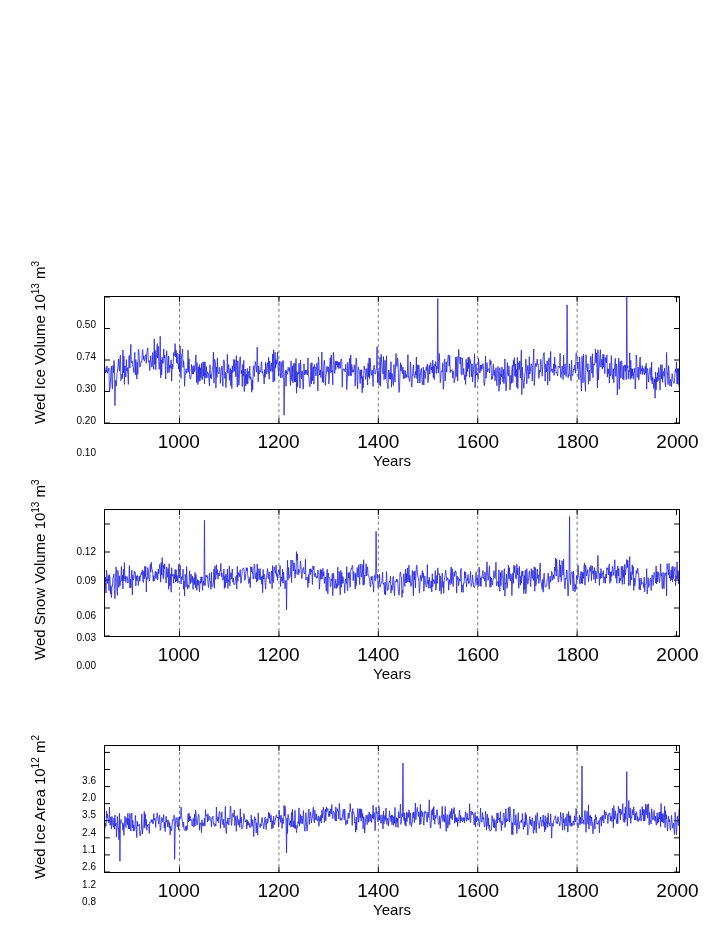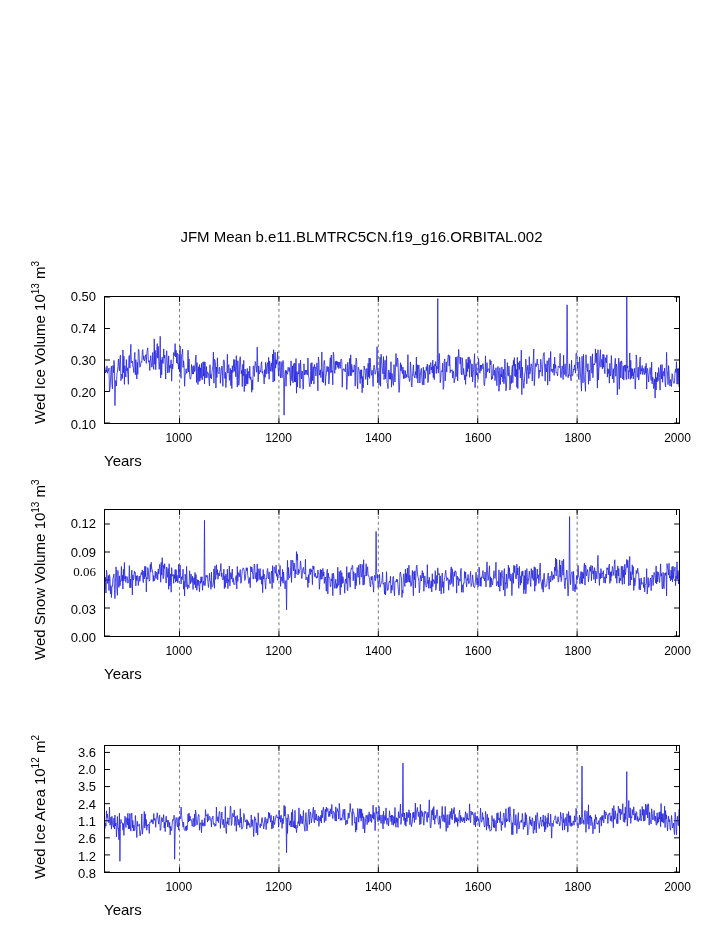--- a/index.html
+++ b/index.html
@@ -60,47 +60,48 @@
     position: absolute;
     transform-origin: 0 0;
     transform: rotate(-90deg);
     white-space: nowrap;
     font-size: 15px;
   }
   .ylabel sup, .ylabel sub { font-size: 10px; }
   .xlabel {
     position: absolute;
     width: 576px;
+    text-align: center;
     font-size: 15px;
   }
   .ytick {
     position: absolute;
     right: 0;
     transform: translateY(-50%);
-    font-size: 13px;
+    font-size: 10px;
     text-align: right;
     white-space: nowrap;
+    margin-top: 28px;
   }
   .xtick {
     position: absolute;
     transform: translateX(-50%);
-    font-size: 12px;
+    font-size: 19px;
     white-space: nowrap;
   }
   .tick-col {
     position: absolute;
     width: 48px;
   }
 </style>
 </head>
 <body>
 
 <div id="figure">
 
-  <div class="fig-title">JFM Mean b.e11.BLMTRC5CN.f19_g16.ORBITAL.002</div>
 
   <div class="panel" id="panel0" style="top:296px; height:128px;">
     <div class="plot-area">
       <svg class="plot-svg" id="svg0" viewBox="0 0 576 128" preserveAspectRatio="none">
           <line x1="74.8051948051948" x2="74.8051948051948" y1="0" y2="128" stroke="#555555" stroke-width="0.8" stroke-dasharray="3,3"></line>
           <line x1="174.54545454545456" x2="174.54545454545456" y1="0" y2="128" stroke="#555555" stroke-width="0.8" stroke-dasharray="3,3"></line>
           <line x1="274.2857142857143" x2="274.2857142857143" y1="0" y2="128" stroke="#555555" stroke-width="0.8" stroke-dasharray="3,3"></line>
           <line x1="374.02597402597405" x2="374.02597402597405" y1="0" y2="128" stroke="#555555" stroke-width="0.8" stroke-dasharray="3,3"></line>
           <line x1="473.76623376623377" x2="473.76623376623377" y1="0" y2="128" stroke="#555555" stroke-width="0.8" stroke-dasharray="3,3"></line>
           <line x1="74.8051948051948" x2="74.8051948051948" y1="0" y2="5" stroke="#000" stroke-width="1"></line>
@@ -177,21 +178,21 @@
           <line y1="42.66666666666667" y2="42.66666666666667" x1="576" x2="571" stroke="#000" stroke-width="1"></line>
           <line y1="14.222222222222229" y2="14.222222222222229" x1="0" x2="5" stroke="#000" stroke-width="1"></line>
           <line y1="14.222222222222229" y2="14.222222222222229" x1="576" x2="571" stroke="#000" stroke-width="1"></line>
           <path d="M0.00 80.90 L0.50 68.23 L1.00 84.37 L1.50 61.11 L2.00 64.76 L2.50 74.64 L2.99 71.16 L3.49 66.53 L3.99 81.75 L4.49 65.70 L4.99 68.59 L5.49 85.12 L5.99 76.86 L6.49 88.94 L6.99 78.42 L7.49 77.58 L7.99 68.84 L8.49 68.54 L8.98 65.12 L9.48 80.98 L9.98 90.07 L10.48 73.87 L10.98 57.76 L11.48 60.64 L11.98 82.14 L12.48 86.68 L12.98 61.39 L13.48 76.92 L13.98 78.62 L14.47 66.90 L14.97 77.08 L15.47 74.01 L15.97 69.12 L16.47 57.33 L16.97 72.41 L17.47 66.32 L17.97 80.34 L18.47 60.38 L18.97 72.03 L19.47 53.35 L19.97 69.82 L20.46 67.32 L20.96 73.58 L21.46 68.03 L21.96 67.47 L22.46 68.10 L22.96 74.37 L23.46 71.99 L23.96 71.26 L24.46 56.48 L24.96 79.20 L25.46 70.22 L25.95 78.95 L26.45 66.86 L26.95 61.10 L27.45 86.23 L27.95 65.89 L28.45 71.23 L28.95 69.69 L29.45 62.24 L29.95 64.21 L30.45 63.54 L30.95 77.08 L31.45 66.95 L31.94 71.85 L32.44 66.52 L32.94 68.88 L33.44 76.71 L33.94 70.91 L34.44 67.03 L34.94 72.45 L35.44 68.86 L35.94 65.48 L36.44 63.54 L36.94 65.76 L37.44 60.79 L37.93 70.23 L38.43 73.70 L38.93 62.01 L39.43 70.04 L39.93 57.19 L40.43 67.76 L40.93 57.34 L41.43 83.20 L41.93 68.60 L42.43 70.09 L42.93 58.52 L43.42 60.74 L43.92 69.27 L44.42 72.38 L44.92 70.86 L45.42 55.31 L45.92 63.00 L46.42 53.05 L46.92 60.09 L47.42 60.45 L47.92 64.55 L48.42 72.55 L48.92 66.60 L49.41 71.92 L49.91 71.04 L50.41 62.13 L50.91 68.83 L51.41 69.71 L51.91 62.96 L52.41 63.95 L52.91 70.94 L53.41 59.95 L53.91 64.96 L54.41 60.46 L54.90 55.21 L55.40 59.87 L55.90 73.34 L56.40 53.21 L56.90 66.28 L57.40 48.45 L57.90 55.92 L58.40 69.81 L58.90 55.97 L59.40 59.35 L59.90 54.48 L60.40 67.74 L60.89 68.12 L61.39 74.24 L61.89 57.82 L62.39 64.94 L62.89 68.38 L63.39 59.45 L63.89 80.55 L64.39 54.63 L64.89 77.22 L65.39 76.06 L65.89 64.92 L66.38 83.52 L66.88 58.54 L67.38 66.99 L67.88 67.06 L68.38 65.51 L68.88 74.45 L69.38 65.59 L69.88 69.65 L70.38 60.53 L70.88 73.36 L71.38 60.56 L71.88 72.15 L72.37 66.34 L72.87 73.77 L73.37 73.70 L73.87 55.34 L74.37 69.15 L74.87 67.03 L75.37 56.00 L75.87 67.96 L76.37 75.12 L76.87 67.75 L77.37 70.63 L77.86 67.04 L78.36 60.09 L78.86 80.40 L79.36 72.41 L79.86 87.36 L80.36 65.30 L80.86 67.77 L81.36 78.08 L81.86 57.26 L82.36 71.43 L82.86 80.40 L83.36 76.14 L83.85 77.66 L84.35 78.98 L84.85 61.73 L85.35 68.79 L85.85 74.95 L86.35 64.97 L86.85 71.71 L87.35 73.53 L87.85 67.28 L88.35 80.67 L88.85 69.67 L89.34 68.63 L89.84 75.72 L90.34 63.44 L90.84 78.98 L91.34 65.57 L91.84 81.20 L92.34 81.50 L92.84 70.77 L93.34 76.63 L93.84 71.34 L94.34 77.50 L94.84 83.05 L95.33 72.09 L95.83 74.60 L96.33 67.89 L96.83 73.45 L97.33 67.81 L97.83 81.48 L98.33 73.62 L98.83 72.24 L99.33 76.57 L99.83 10.43 L100.33 76.85 L100.82 72.66 L101.32 66.47 L101.82 68.12 L102.32 66.18 L102.82 67.19 L103.32 73.90 L103.82 78.72 L104.32 73.87 L104.82 64.30 L105.32 72.47 L105.82 72.51 L106.32 80.52 L106.81 63.15 L107.31 77.87 L107.81 77.83 L108.31 76.70 L108.81 73.98 L109.31 59.82 L109.81 79.50 L110.31 56.80 L110.81 70.56 L111.31 68.78 L111.81 55.59 L112.31 65.69 L112.80 60.53 L113.30 70.33 L113.80 67.09 L114.30 63.92 L114.80 66.99 L115.30 61.50 L115.80 61.91 L116.30 54.32 L116.80 67.61 L117.30 63.81 L117.80 69.90 L118.29 71.17 L118.79 70.19 L119.29 60.11 L119.79 79.88 L120.29 66.95 L120.79 78.53 L121.29 65.11 L121.79 68.91 L122.29 74.22 L122.79 60.15 L123.29 79.79 L123.79 70.71 L124.28 72.63 L124.78 56.86 L125.28 77.02 L125.78 68.90 L126.28 63.62 L126.78 70.18 L127.28 63.83 L127.78 59.91 L128.28 73.38 L128.78 69.17 L129.28 75.61 L129.77 75.25 L130.27 75.91 L130.77 71.51 L131.27 67.58 L131.77 66.53 L132.27 80.13 L132.77 57.37 L133.27 72.48 L133.77 63.59 L134.27 65.88 L134.77 67.87 L135.27 63.07 L135.76 60.58 L136.26 74.48 L136.76 73.75 L137.26 66.82 L137.76 61.52 L138.26 59.99 L138.76 58.79 L139.26 59.88 L139.76 62.93 L140.26 71.62 L140.76 70.46 L141.25 64.32 L141.75 58.61 L142.25 61.86 L142.75 58.73 L143.25 66.36 L143.75 69.64 L144.25 74.68 L144.75 73.91 L145.25 68.56 L145.75 78.87 L146.25 57.49 L146.75 62.87 L147.24 57.91 L147.74 59.60 L148.24 66.47 L148.74 70.16 L149.24 66.13 L149.74 54.85 L150.24 56.41 L150.74 69.90 L151.24 66.82 L151.74 63.47 L152.24 73.41 L152.73 54.78 L153.23 71.80 L153.73 60.24 L154.23 59.72 L154.73 70.63 L155.23 61.91 L155.73 59.49 L156.23 70.81 L156.73 67.91 L157.23 75.40 L157.73 66.93 L158.23 83.96 L158.72 60.46 L159.22 70.16 L159.72 65.21 L160.22 67.64 L160.72 75.10 L161.22 80.41 L161.72 69.16 L162.22 69.64 L162.72 61.43 L163.22 59.41 L163.72 68.52 L164.21 69.91 L164.71 62.86 L165.21 74.28 L165.71 74.90 L166.21 74.24 L166.71 64.91 L167.21 62.01 L167.71 79.80 L168.21 56.49 L168.71 72.35 L169.21 73.74 L169.71 58.28 L170.20 57.71 L170.70 62.69 L171.20 64.40 L171.70 55.87 L172.20 67.34 L172.70 65.00 L173.20 71.46 L173.70 63.95 L174.20 61.13 L174.70 61.32 L175.20 65.75 L175.69 56.44 L176.19 77.62 L176.69 68.17 L177.19 68.29 L177.69 72.42 L178.19 60.33 L178.69 74.46 L179.19 63.02 L179.69 71.15 L180.19 72.28 L180.69 80.02 L181.19 72.96 L181.68 71.52 L182.18 101.45 L182.68 67.21 L183.18 51.12 L183.68 70.99 L184.18 58.45 L184.68 66.18 L185.18 68.91 L185.68 67.59 L186.18 63.93 L186.68 50.79 L187.18 73.60 L187.67 58.92 L188.17 51.00 L188.67 51.65 L189.17 61.86 L189.67 53.81 L190.17 55.68 L190.67 69.06 L191.17 60.57 L191.67 65.25 L192.17 42.24 L192.67 51.00 L193.16 44.85 L193.66 65.89 L194.16 60.38 L194.66 64.36 L195.16 61.01 L195.66 60.31 L196.16 51.67 L196.66 55.77 L197.16 69.11 L197.66 69.67 L198.16 61.69 L198.66 59.33 L199.15 58.25 L199.65 64.14 L200.15 63.96 L200.65 65.15 L201.15 50.07 L201.65 71.11 L202.15 68.60 L202.65 68.00 L203.15 68.94 L203.65 78.74 L204.15 65.70 L204.64 73.96 L205.14 61.09 L205.64 59.71 L206.14 65.66 L206.64 59.76 L207.14 62.80 L207.64 60.96 L208.14 75.85 L208.64 56.69 L209.14 60.14 L209.64 57.21 L210.14 66.00 L210.63 67.84 L211.13 64.19 L211.63 68.14 L212.13 69.29 L212.63 67.40 L213.13 68.90 L213.63 60.95 L214.13 64.64 L214.63 64.28 L215.13 80.52 L215.63 73.09 L216.12 60.41 L216.62 70.44 L217.12 60.93 L217.62 70.26 L218.12 68.81 L218.62 59.31 L219.12 67.03 L219.62 63.04 L220.12 74.56 L220.62 69.62 L221.12 67.97 L221.62 75.19 L222.11 82.52 L222.61 63.09 L223.11 60.18 L223.61 85.26 L224.11 64.17 L224.61 68.50 L225.11 68.39 L225.61 69.83 L226.11 78.01 L226.61 77.76 L227.11 69.92 L227.60 71.90 L228.10 64.70 L228.60 87.07 L229.10 64.03 L229.60 66.71 L230.10 75.00 L230.60 79.58 L231.10 75.87 L231.60 70.36 L232.10 79.77 L232.60 74.72 L233.10 78.89 L233.59 58.19 L234.09 76.61 L234.59 75.13 L235.09 62.52 L235.59 76.74 L236.09 86.23 L236.59 61.40 L237.09 78.57 L237.59 63.61 L238.09 74.85 L238.59 67.61 L239.08 69.02 L239.58 74.17 L240.08 74.63 L240.58 84.52 L241.08 71.04 L241.58 69.98 L242.08 74.62 L242.58 57.48 L243.08 80.89 L243.58 82.02 L244.08 63.83 L244.58 69.08 L245.07 63.22 L245.57 72.15 L246.07 78.50 L246.57 62.25 L247.07 59.24 L247.57 60.15 L248.07 56.14 L248.57 56.39 L249.07 71.90 L249.57 62.74 L250.07 64.74 L250.56 66.38 L251.06 80.34 L251.56 64.34 L252.06 76.87 L252.56 69.58 L253.06 58.49 L253.56 66.50 L254.06 68.30 L254.56 56.16 L255.06 64.98 L255.56 75.80 L256.06 54.88 L256.55 59.37 L257.05 67.64 L257.55 68.21 L258.05 55.17 L258.55 65.42 L259.05 76.43 L259.55 50.57 L260.05 75.83 L260.55 66.59 L261.05 67.18 L261.55 65.78 L262.05 54.60 L262.54 66.97 L263.04 61.69 L263.54 57.72 L264.04 66.32 L264.54 66.56 L265.04 68.54 L265.54 69.97 L266.04 77.30 L266.54 78.07 L267.04 67.69 L267.54 70.84 L268.03 67.24 L268.53 75.32 L269.03 75.32 L269.53 83.46 L270.03 69.44 L270.53 66.33 L271.03 71.17 L271.53 71.87 L272.03 21.81 L272.53 61.43 L273.03 69.25 L273.53 65.56 L274.02 78.66 L274.52 75.82 L275.02 74.33 L275.52 65.29 L276.02 78.45 L276.52 75.74 L277.02 75.01 L277.52 73.73 L278.02 71.27 L278.52 63.08 L279.02 75.39 L279.51 74.33 L280.01 76.64 L280.51 85.53 L281.01 73.23 L281.51 86.17 L282.01 79.25 L282.51 62.61 L283.01 74.18 L283.51 81.64 L284.01 81.46 L284.51 77.44 L285.01 73.31 L285.50 72.26 L286.00 73.72 L286.50 67.21 L287.00 84.54 L287.50 76.45 L288.00 81.61 L288.50 76.80 L289.00 67.82 L289.50 67.61 L290.00 81.81 L290.50 87.11 L290.99 73.04 L291.49 72.19 L291.99 72.81 L292.49 70.13 L292.99 73.15 L293.49 70.68 L293.99 76.07 L294.49 83.13 L294.99 86.59 L295.49 83.20 L295.99 64.38 L296.49 63.01 L296.98 66.97 L297.48 68.83 L297.98 88.83 L298.48 81.25 L298.98 84.45 L299.48 65.88 L299.98 64.75 L300.48 74.63 L300.98 77.71 L301.48 60.14 L301.98 74.05 L302.47 64.62 L302.97 73.69 L303.47 58.88 L303.97 73.14 L304.47 71.80 L304.97 56.12 L305.47 73.54 L305.97 66.40 L306.47 72.14 L306.97 77.59 L307.47 76.91 L307.97 70.58 L308.46 61.45 L308.96 74.15 L309.46 87.11 L309.96 62.61 L310.46 70.80 L310.96 61.76 L311.46 79.15 L311.96 67.51 L312.46 57.77 L312.96 55.98 L313.46 62.91 L313.95 67.83 L314.45 69.14 L314.95 72.76 L315.45 84.20 L315.95 79.22 L316.45 66.41 L316.95 67.96 L317.45 72.14 L317.95 65.51 L318.45 61.60 L318.95 69.00 L319.45 63.85 L319.94 82.57 L320.44 76.13 L320.94 66.93 L321.44 71.48 L321.94 76.46 L322.44 78.39 L322.94 77.24 L323.44 55.41 L323.94 74.77 L324.44 71.29 L324.94 79.59 L325.44 68.37 L325.93 73.88 L326.43 79.55 L326.93 77.28 L327.43 71.92 L327.93 83.25 L328.43 64.74 L328.93 77.80 L329.43 70.60 L329.93 72.04 L330.43 71.63 L330.93 74.89 L331.42 61.67 L331.92 81.51 L332.42 78.90 L332.92 66.45 L333.42 74.54 L333.92 58.78 L334.42 65.48 L334.92 66.06 L335.42 64.48 L335.92 82.25 L336.42 66.89 L336.92 78.31 L337.41 85.33 L337.91 71.33 L338.41 64.08 L338.91 78.59 L339.41 72.82 L339.91 84.66 L340.41 71.08 L340.91 68.77 L341.41 65.10 L341.91 61.27 L342.41 66.66 L342.90 71.74 L343.40 70.36 L343.90 68.78 L344.40 71.35 L344.90 81.48 L345.40 70.61 L345.90 73.57 L346.40 75.95 L346.90 63.92 L347.40 57.78 L347.90 74.67 L348.40 59.64 L348.89 68.00 L349.39 77.85 L349.89 67.03 L350.39 62.81 L350.89 67.42 L351.39 61.66 L351.89 63.02 L352.39 62.80 L352.89 84.43 L353.39 67.06 L353.89 70.60 L354.38 68.62 L354.88 76.87 L355.38 71.74 L355.88 69.98 L356.38 72.44 L356.88 61.28 L357.38 59.31 L357.88 83.57 L358.38 75.86 L358.88 79.30 L359.38 83.71 L359.88 74.17 L360.37 74.39 L360.87 62.37 L361.37 69.39 L361.87 63.08 L362.37 74.08 L362.87 78.06 L363.37 69.73 L363.87 71.41 L364.37 65.52 L364.87 74.92 L365.37 74.66 L365.86 71.67 L366.36 68.67 L366.86 62.39 L367.36 77.72 L367.86 76.45 L368.36 73.72 L368.86 65.94 L369.36 70.93 L369.86 77.83 L370.36 78.21 L370.86 78.86 L371.36 75.74 L371.85 69.60 L372.35 63.21 L372.85 71.25 L373.35 76.16 L373.85 68.95 L374.35 78.28 L374.85 73.18 L375.35 58.03 L375.85 60.94 L376.35 77.17 L376.85 68.78 L377.34 77.67 L377.84 67.87 L378.34 69.00 L378.84 64.40 L379.34 61.44 L379.84 69.53 L380.34 68.82 L380.84 71.90 L381.34 63.01 L381.84 68.76 L382.34 78.08 L382.84 62.07 L383.33 52.66 L383.83 61.86 L384.33 71.60 L384.83 69.95 L385.33 62.45 L385.83 56.65 L386.33 78.60 L386.83 67.78 L387.33 78.07 L387.83 69.13 L388.33 73.17 L388.82 76.14 L389.32 71.75 L389.82 68.89 L390.32 61.71 L390.82 68.75 L391.32 69.54 L391.82 67.33 L392.32 53.00 L392.82 77.14 L393.32 75.82 L393.82 73.07 L394.32 72.37 L394.81 78.21 L395.31 60.86 L395.81 79.83 L396.31 82.58 L396.81 63.54 L397.31 76.95 L397.81 67.05 L398.31 61.44 L398.81 66.57 L399.31 70.48 L399.81 81.36 L400.31 62.78 L400.80 59.51 L401.30 87.48 L401.80 73.94 L402.30 75.17 L402.80 64.94 L403.30 79.69 L403.80 77.88 L404.30 67.60 L404.80 56.10 L405.30 69.72 L405.80 58.66 L406.29 69.80 L406.79 72.29 L407.29 64.91 L407.79 67.04 L408.29 86.97 L408.79 73.91 L409.29 63.82 L409.79 74.59 L410.29 56.05 L410.79 63.55 L411.29 56.93 L411.79 65.16 L412.28 69.98 L412.78 69.78 L413.28 55.03 L413.78 65.93 L414.28 58.95 L414.78 72.09 L415.28 79.57 L415.78 57.28 L416.28 69.46 L416.78 76.45 L417.28 66.90 L417.77 74.27 L418.27 62.51 L418.77 67.08 L419.27 61.84 L419.77 71.69 L420.27 84.98 L420.77 66.66 L421.27 81.03 L421.77 61.18 L422.27 85.03 L422.77 80.02 L423.27 59.56 L423.76 67.74 L424.26 75.51 L424.76 72.29 L425.26 68.21 L425.76 62.17 L426.26 66.52 L426.76 73.51 L427.26 77.72 L427.76 59.54 L428.26 67.16 L428.76 69.56 L429.25 61.26 L429.75 71.65 L430.25 68.66 L430.75 57.65 L431.25 82.54 L431.75 58.44 L432.25 77.03 L432.75 74.59 L433.25 67.55 L433.75 59.87 L434.25 69.53 L434.75 65.75 L435.24 74.59 L435.74 71.98 L436.24 58.71 L436.74 53.84 L437.24 72.09 L437.74 73.37 L438.24 77.74 L438.74 80.59 L439.24 70.61 L439.74 83.45 L440.24 67.50 L440.73 64.14 L441.23 73.38 L441.73 78.45 L442.23 78.10 L442.73 77.55 L443.23 77.22 L443.73 69.60 L444.23 69.41 L444.73 63.88 L445.23 73.00 L445.73 80.50 L446.23 69.63 L446.72 67.13 L447.22 73.10 L447.72 70.90 L448.22 62.35 L448.72 64.16 L449.22 71.34 L449.72 68.66 L450.22 65.85 L450.72 69.82 L451.22 58.02 L451.72 62.16 L452.21 48.83 L452.71 67.04 L453.21 50.09 L453.71 61.11 L454.21 61.40 L454.71 73.35 L455.21 72.56 L455.71 64.68 L456.21 50.64 L456.71 68.32 L457.21 56.01 L457.71 72.76 L458.20 71.53 L458.70 51.56 L459.20 62.03 L459.70 66.28 L460.20 49.93 L460.70 68.45 L461.20 77.57 L461.70 80.10 L462.20 69.11 L462.70 70.36 L463.20 60.98 L463.69 61.80 L464.19 78.31 L464.69 87.31 L465.19 80.40 L465.69 65.91 L466.19 6.64 L466.69 68.39 L467.19 75.78 L467.69 65.37 L468.19 64.38 L468.69 62.65 L469.19 68.02 L469.68 82.10 L470.18 62.27 L470.68 70.28 L471.18 80.17 L471.68 83.16 L472.18 75.64 L472.68 80.57 L473.18 66.77 L473.68 70.40 L474.18 70.85 L474.68 56.35 L475.18 65.75 L475.67 68.44 L476.17 69.36 L476.67 75.36 L477.17 66.58 L477.67 62.50 L478.17 74.40 L478.67 62.88 L479.17 74.87 L479.67 63.66 L480.17 69.50 L480.67 57.27 L481.16 53.95 L481.66 76.29 L482.16 55.84 L482.66 57.47 L483.16 66.88 L483.66 64.23 L484.16 60.56 L484.66 64.40 L485.16 72.94 L485.66 67.91 L486.16 59.82 L486.66 57.80 L487.15 62.26 L487.65 56.18 L488.15 71.75 L488.65 59.25 L489.15 56.81 L489.65 64.87 L490.15 61.74 L490.65 70.57 L491.15 58.50 L491.65 61.71 L492.15 74.08 L492.64 62.09 L493.14 65.67 L493.64 69.87 L494.14 57.01 L494.64 46.13 L495.14 61.24 L495.64 66.19 L496.14 76.62 L496.64 64.17 L497.14 69.84 L497.64 59.54 L498.14 64.16 L498.63 69.14 L499.13 63.82 L499.63 64.68 L500.13 61.67 L500.63 74.05 L501.13 68.10 L501.63 68.13 L502.13 74.40 L502.63 65.07 L503.13 69.21 L503.63 58.59 L504.12 60.34 L504.62 58.83 L505.12 65.93 L505.62 56.69 L506.12 55.01 L506.62 74.56 L507.12 62.87 L507.62 72.41 L508.12 62.54 L508.62 67.38 L509.12 57.42 L509.62 59.63 L510.11 63.61 L510.61 66.48 L511.11 55.44 L511.61 50.57 L512.11 64.66 L512.61 69.36 L513.11 61.17 L513.61 74.41 L514.11 63.47 L514.61 56.78 L515.11 67.04 L515.60 59.39 L516.10 74.34 L516.60 69.06 L517.10 69.92 L517.60 71.85 L518.10 57.04 L518.60 66.10 L519.10 75.68 L519.60 57.22 L520.10 68.50 L520.60 60.94 L521.10 75.24 L521.59 55.15 L522.09 65.82 L522.59 62.30 L523.09 57.21 L523.59 50.23 L524.09 58.65 L524.59 51.08 L525.09 58.98 L525.59 77.02 L526.09 54.84 L526.59 47.18 L527.08 76.36 L527.58 62.69 L528.08 67.98 L528.58 71.01 L529.08 55.69 L529.58 65.52 L530.08 57.48 L530.58 81.75 L531.08 68.93 L531.58 77.07 L532.08 74.08 L532.58 69.93 L533.07 61.33 L533.57 64.64 L534.07 64.04 L534.57 59.04 L535.07 64.32 L535.57 64.18 L536.07 80.68 L536.57 69.59 L537.07 81.31 L537.57 75.68 L538.07 69.03 L538.56 75.63 L539.06 74.71 L539.56 73.87 L540.06 73.87 L540.56 78.84 L541.06 68.27 L541.56 83.14 L542.06 76.39 L542.56 75.39 L543.06 74.99 L543.56 59.59 L544.06 85.32 L544.55 80.31 L545.05 68.62 L545.55 78.48 L546.05 76.77 L546.55 74.73 L547.05 70.38 L547.55 69.10 L548.05 81.86 L548.55 70.76 L549.05 66.02 L549.55 68.28 L550.05 76.74 L550.54 66.81 L551.04 63.38 L551.54 65.24 L552.04 68.92 L552.54 74.05 L553.04 56.78 L553.54 75.22 L554.04 62.45 L554.54 72.98 L555.04 63.07 L555.54 64.92 L556.03 69.50 L556.53 73.74 L557.03 66.02 L557.53 54.74 L558.03 67.14 L558.53 64.53 L559.03 79.23 L559.53 80.26 L560.03 63.29 L560.53 77.50 L561.03 79.92 L561.53 66.05 L562.02 63.94 L562.52 66.37 L563.02 63.47 L563.52 87.17 L564.02 54.51 L564.52 59.55 L565.02 59.98 L565.52 66.10 L566.02 54.19 L566.52 69.03 L567.02 66.95 L567.51 72.13 L568.01 61.11 L568.51 70.65 L569.01 57.68 L569.51 72.98 L570.01 57.07 L570.51 69.54 L571.01 61.14 L571.51 61.33 L572.01 57.98 L572.51 76.88 L573.01 67.25 L573.50 69.65 L574.00 52.64 L574.50 69.87 L575.00 61.38 L575.50 75.11 L576.00 63.43" fill="none" stroke="#2222dd" stroke-width="0.8" vector-effect="non-scaling-stroke"></path>
         </svg>
     </div>
   </div>
   <div class="tick-col" id="yticks1" style="left:48px; top:509px; height:128px;">
       <div class="ytick" style="top: 128px;">0.00</div>
       <div class="ytick" style="top: 99.5556px;">0.03</div>
-      <div class="ytick" style="top: 63px; font-family: Liberation Serif, serif;">0.06</div>
+      <div class="ytick" style="top: 78px;">0.06</div>
       <div class="ytick" style="top: 42.6667px;">0.09</div>
       <div class="ytick" style="top: 14.2222px; text-align: right;">0.12</div>
     </div>
   <div id="xticks1" style="position:absolute; left:104px; top:642px; width:576px; height:18px;">
       <div class="xtick" style="left: 74.8052px; top: 2px;">1000</div>
       <div class="xtick" style="left: 174.545px; top: 2px;">1200</div>
       <div class="xtick" style="left: 274.286px; top: 2px;">1400</div>
       <div class="xtick" style="left: 374.026px; top: 2px;">1600</div>
       <div class="xtick" style="left: 473.766px; top: 2px;">1800</div>
       <div class="xtick" style="left: 573.506px; top: 2px;">2000</div>

